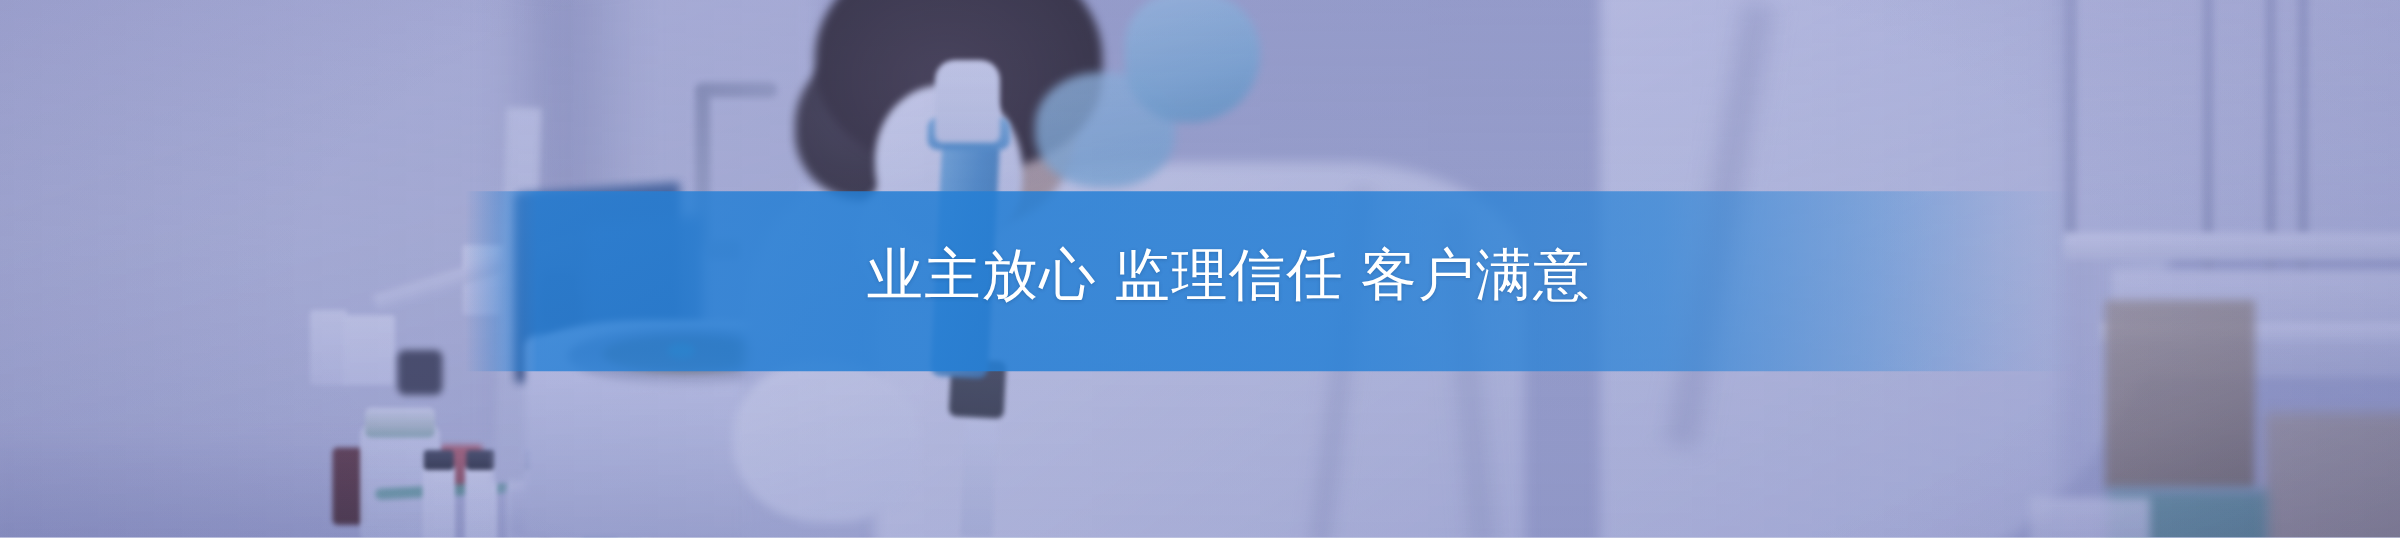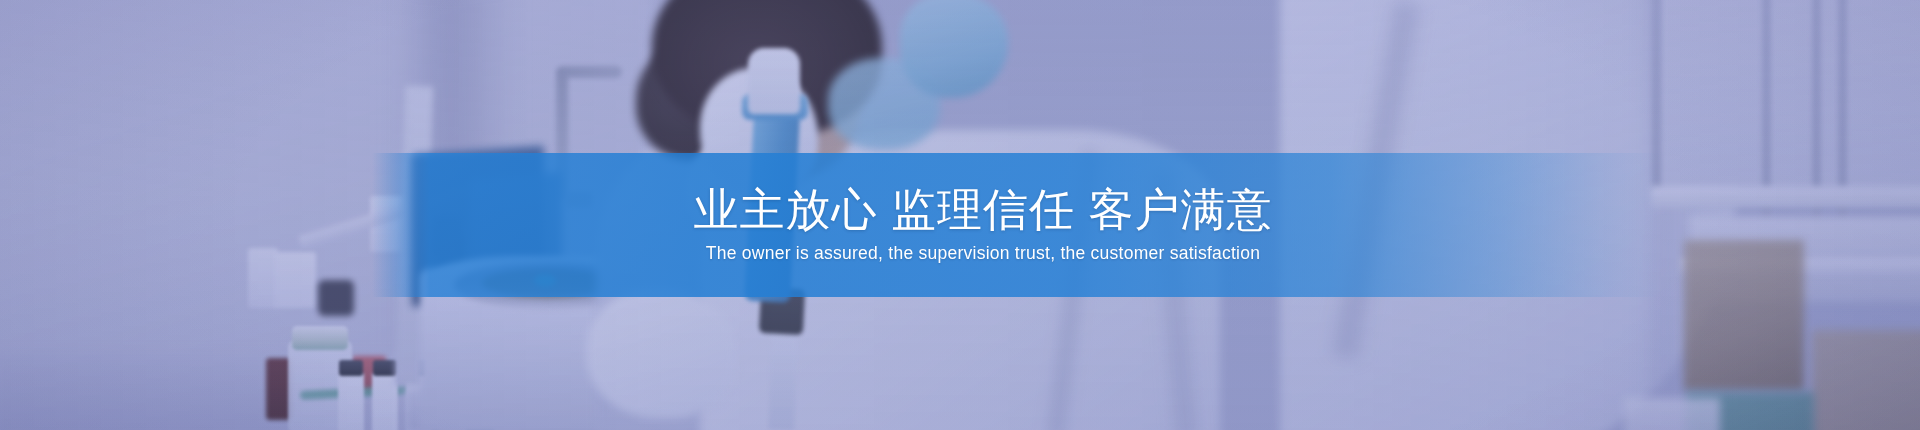--- a/index.html
+++ b/index.html
@@ -484,16 +484,15 @@
 
     <div class="grade"></div>
     <div class="grade2"></div>
     <div class="vignette"></div>
   </div>
 
   <div class="band"></div>
 
   <div class="text-wrap">
     <div class="headline">业主放心 监理信任 客户满意</div>
-    <div class="subhead">The owner is assured, the supervision trust, the customer satisfaction</div>
   </div>
 
 </div>
 
 </body></html>

